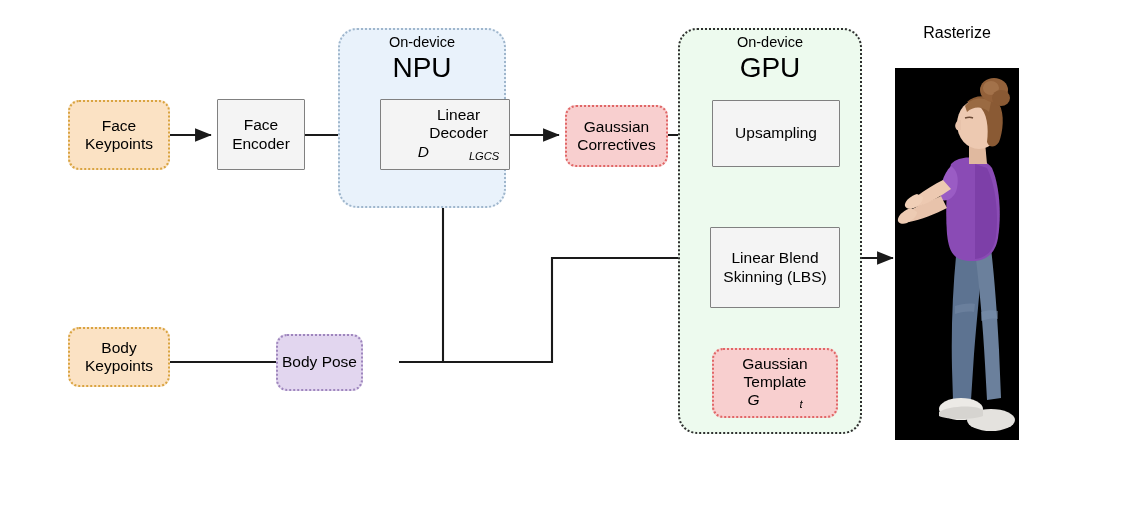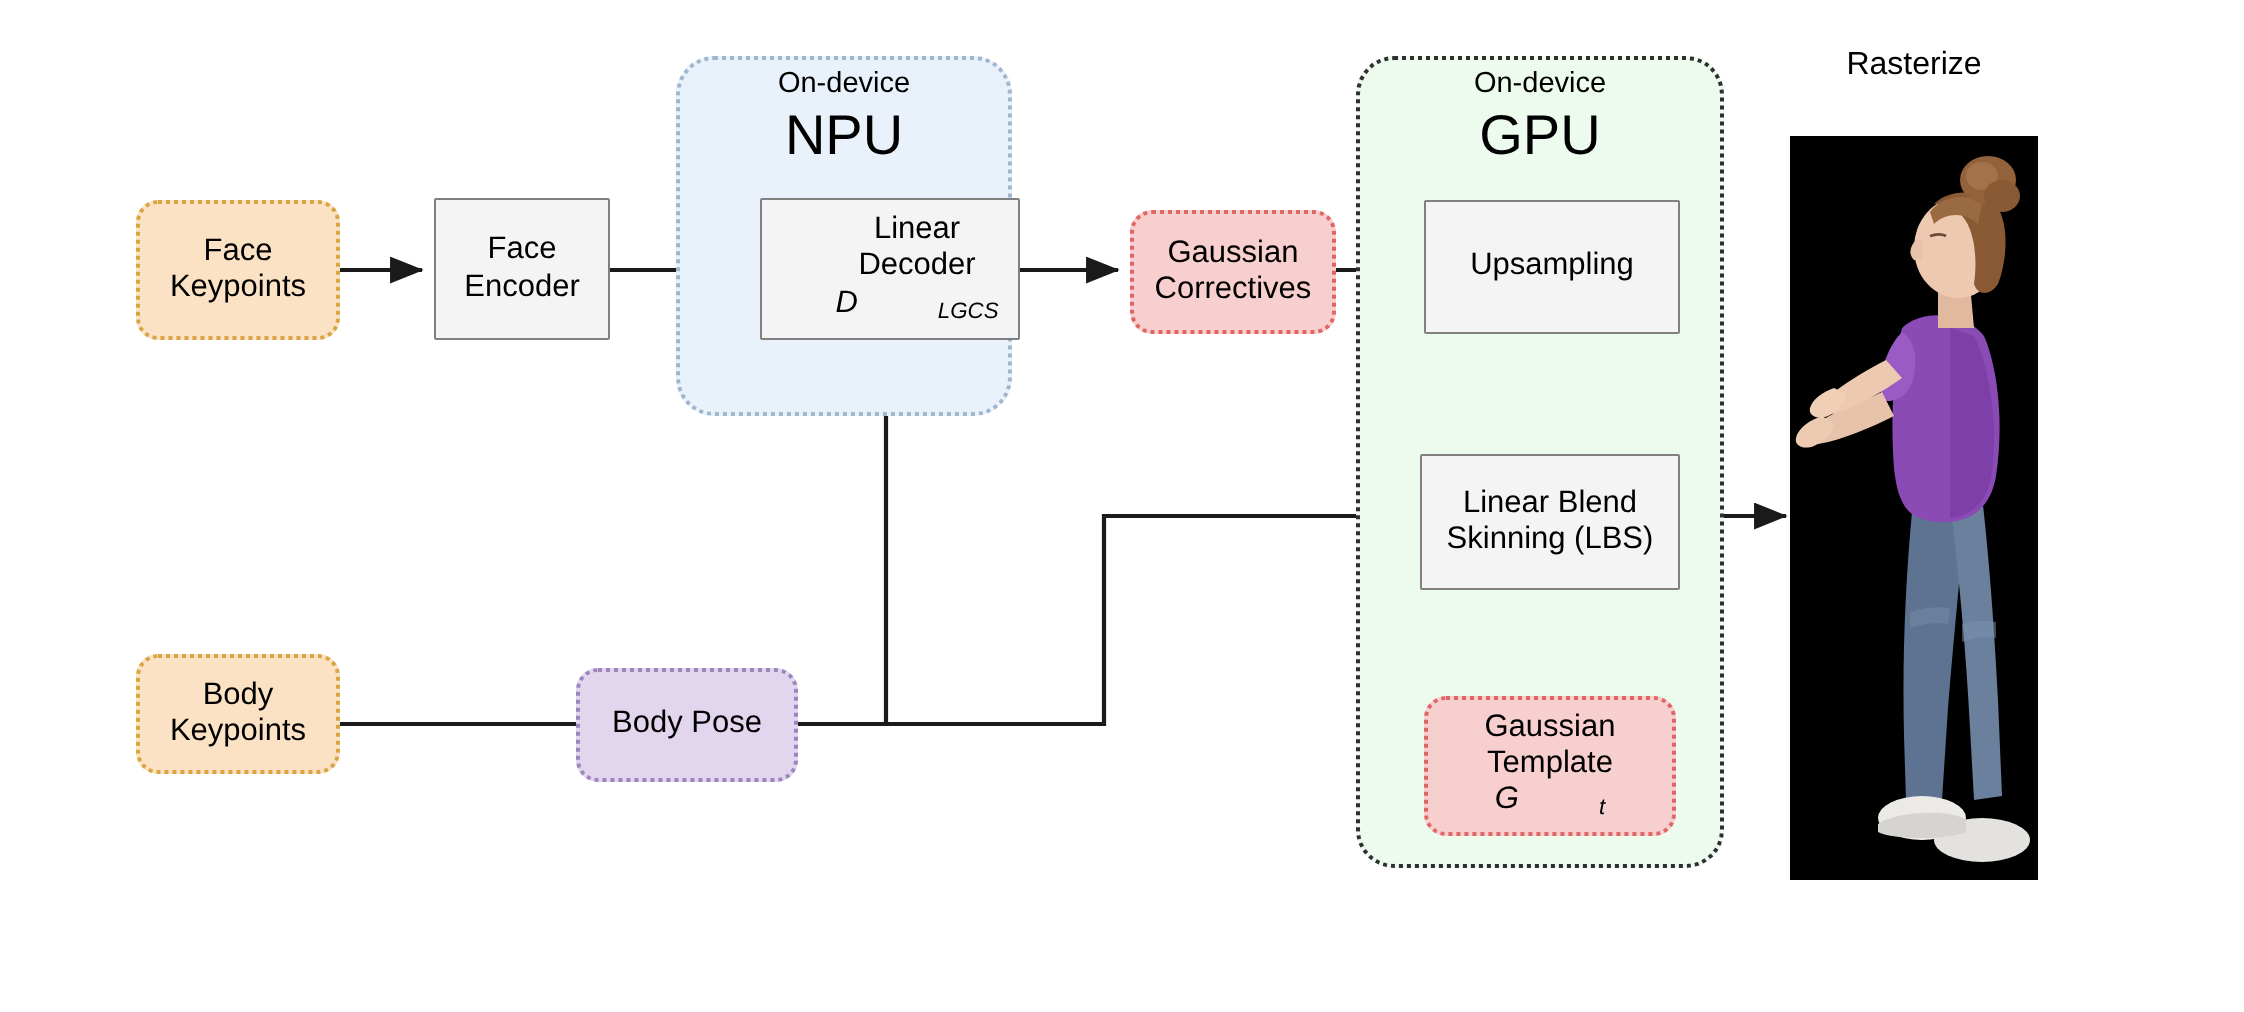--- a/index.html
+++ b/index.html
@@ -210,42 +210,42 @@
     <span class="lbl">
       <span>Gaussian</span><br>
       <span>Correctives</span>
     </span>
   </div>
 
   <div class="node proc" style="left:712px; top:100px; width:128px; height:67px;">
     <span class="lbl">Upsampling</span>
   </div>
 
-  <div class="node proc" style="left:710px; top:227px; width:130px; height:68px;">
+  <div class="node proc" style="left:710px; top:227px; width:130px; height:81px;">
     <span class="lbl">
       <span>Linear Blend</span><br>
       <span>Skinning (LBS)</span>
     </span>
   </div>
 
   <div class="node data-box box-pink" style="left:712px; top:348px; width:126px; height:70px;">
     <span class="lbl">
       <span>Gaussian</span><br>
       <span><span>Template </span><span class="math-var">G</span><span class="math-sub">t</span></span>
     </span>
   </div>
 
   <div class="node data-box box-orange" style="left:68px; top:327px; width:102px; height:60px;">
     <span class="lbl">
       <span>Body</span><br>
       <span>Keypoints</span>
     </span>
   </div>
 
-  <div class="node data-box box-purple" style="left:288px; top:334px; width:111px; height:57px;">
+  <div class="node data-box box-purple" style="left:276px; top:334px; width:87px; height:57px;">
     <span class="lbl">Body Pose</span>
   </div>
 
   <div id="rasterize-label">Rasterize</div>
 
   <div id="render-panel">
     <svg viewBox="0 0 124 372" width="124" height="372">
       <rect x="0" y="0" width="124" height="372" fill="#000000"></rect>
       <g>
 

